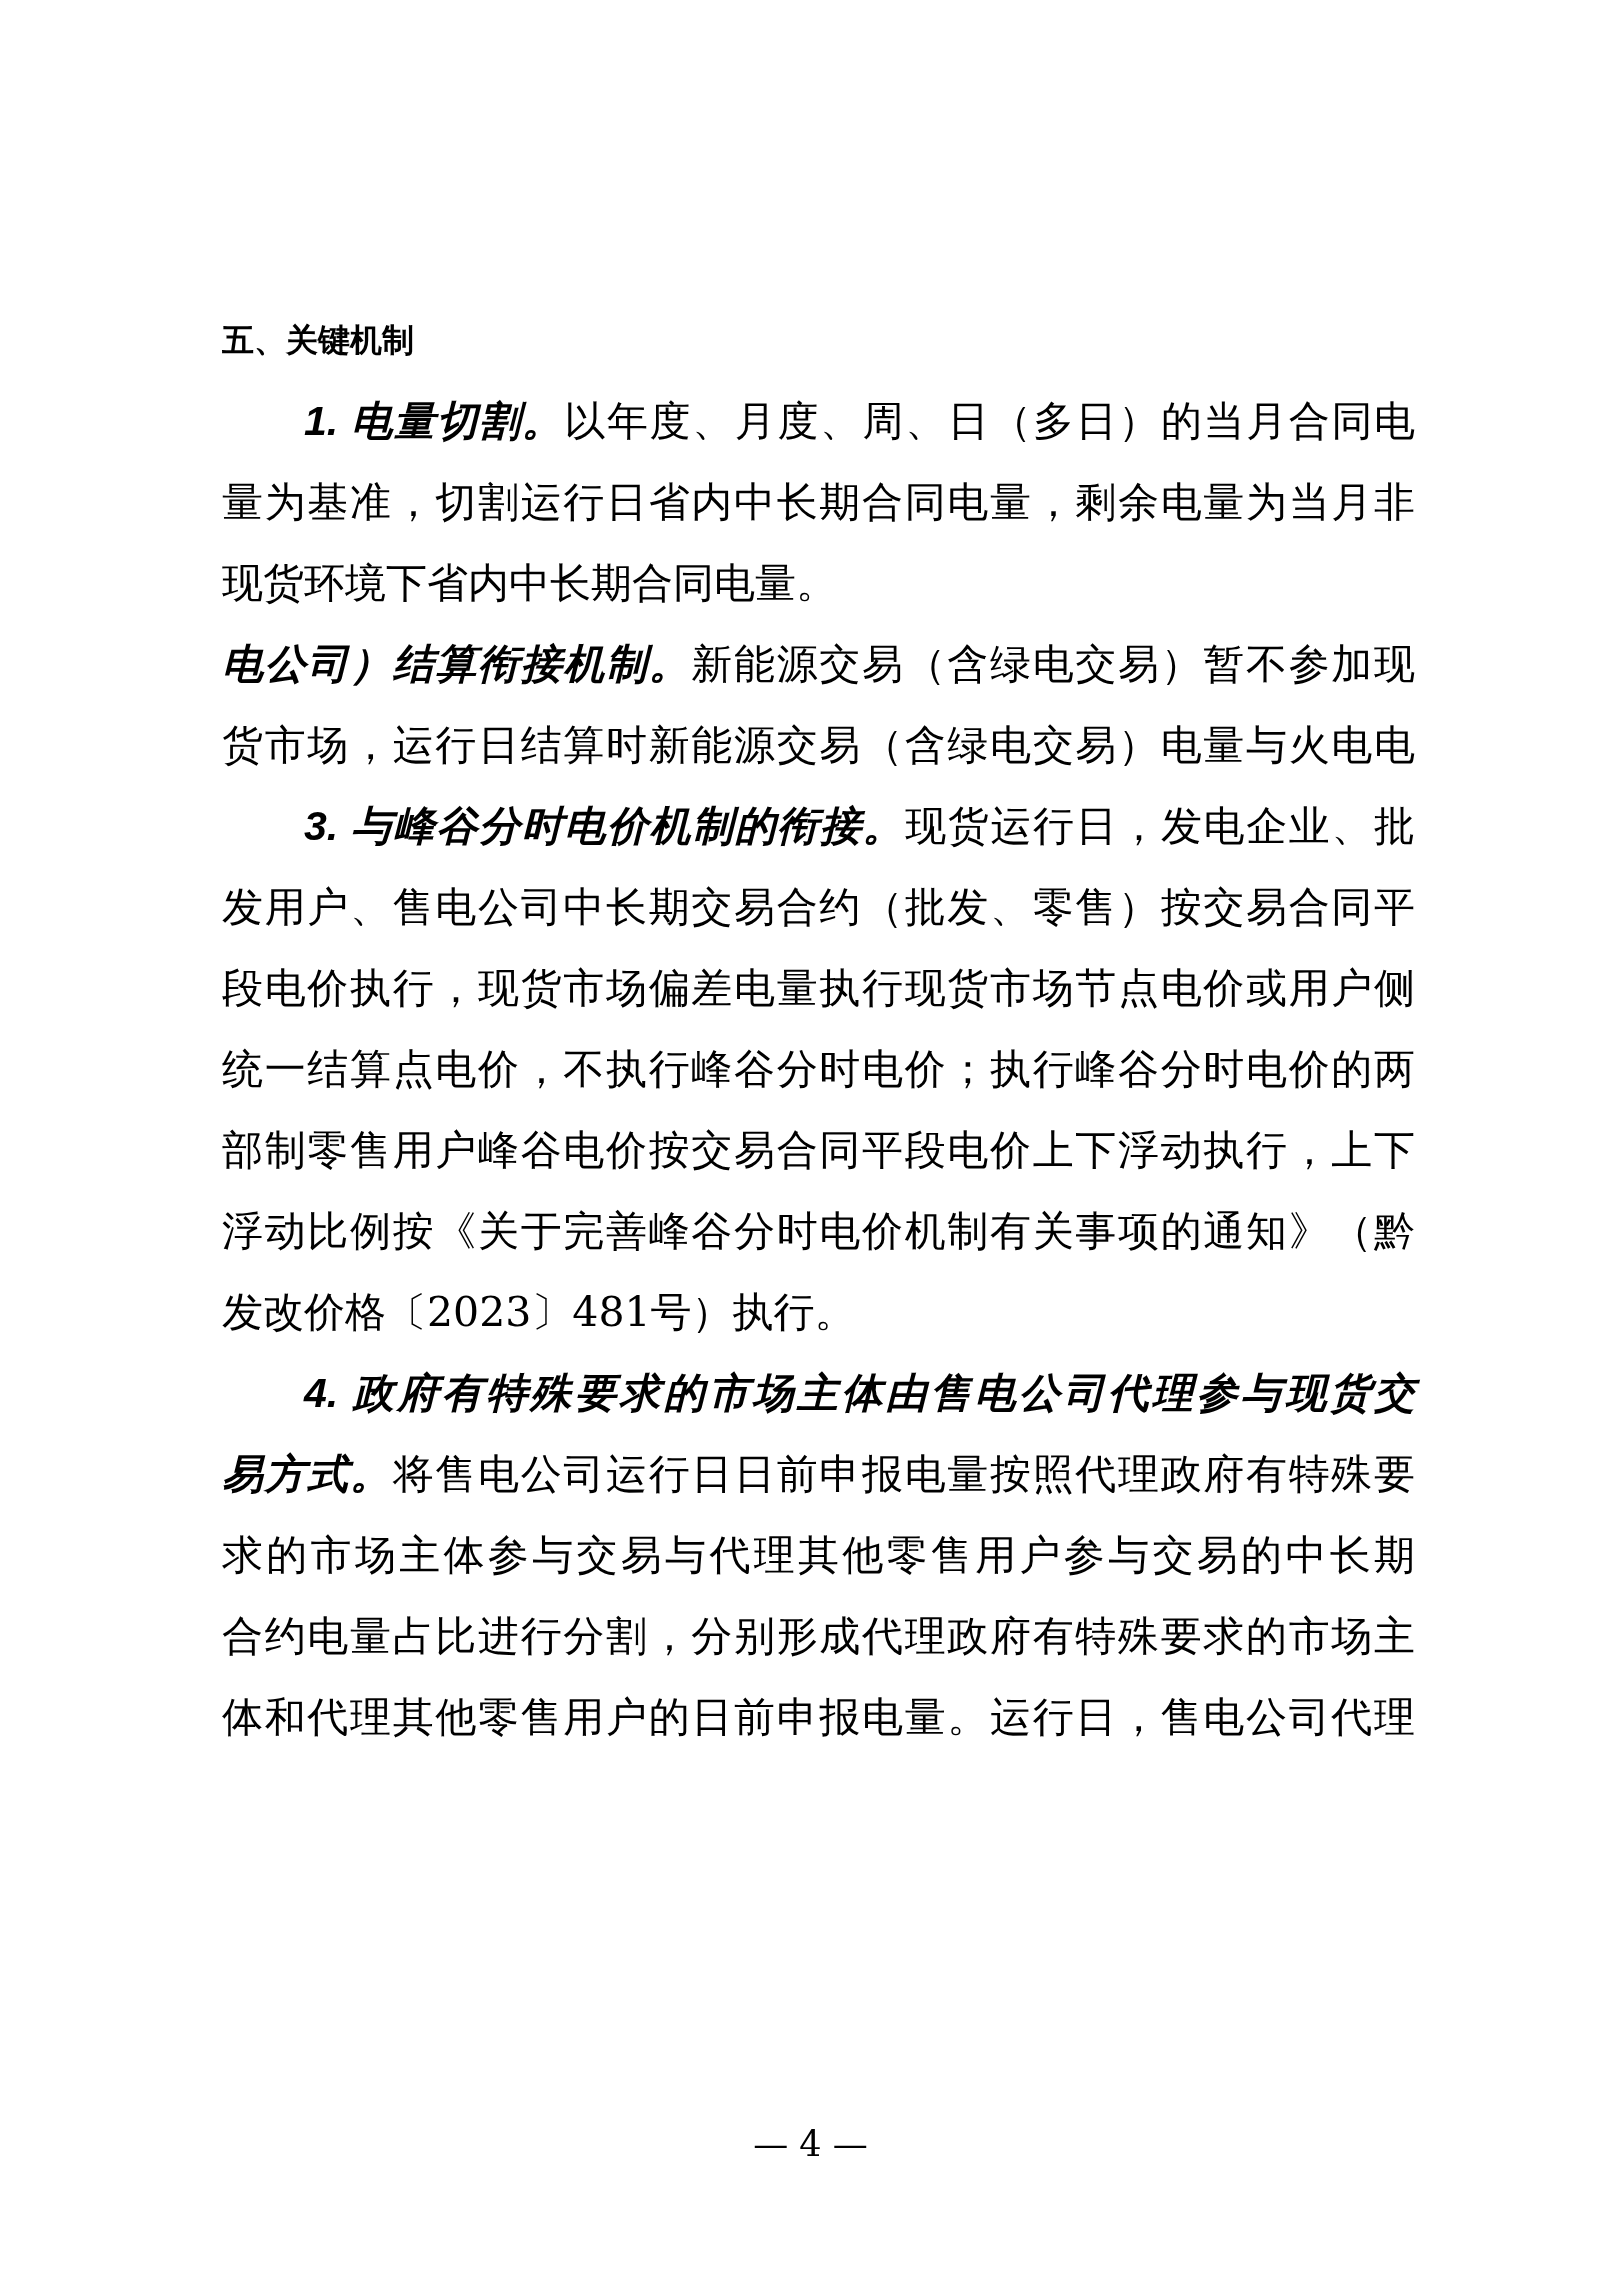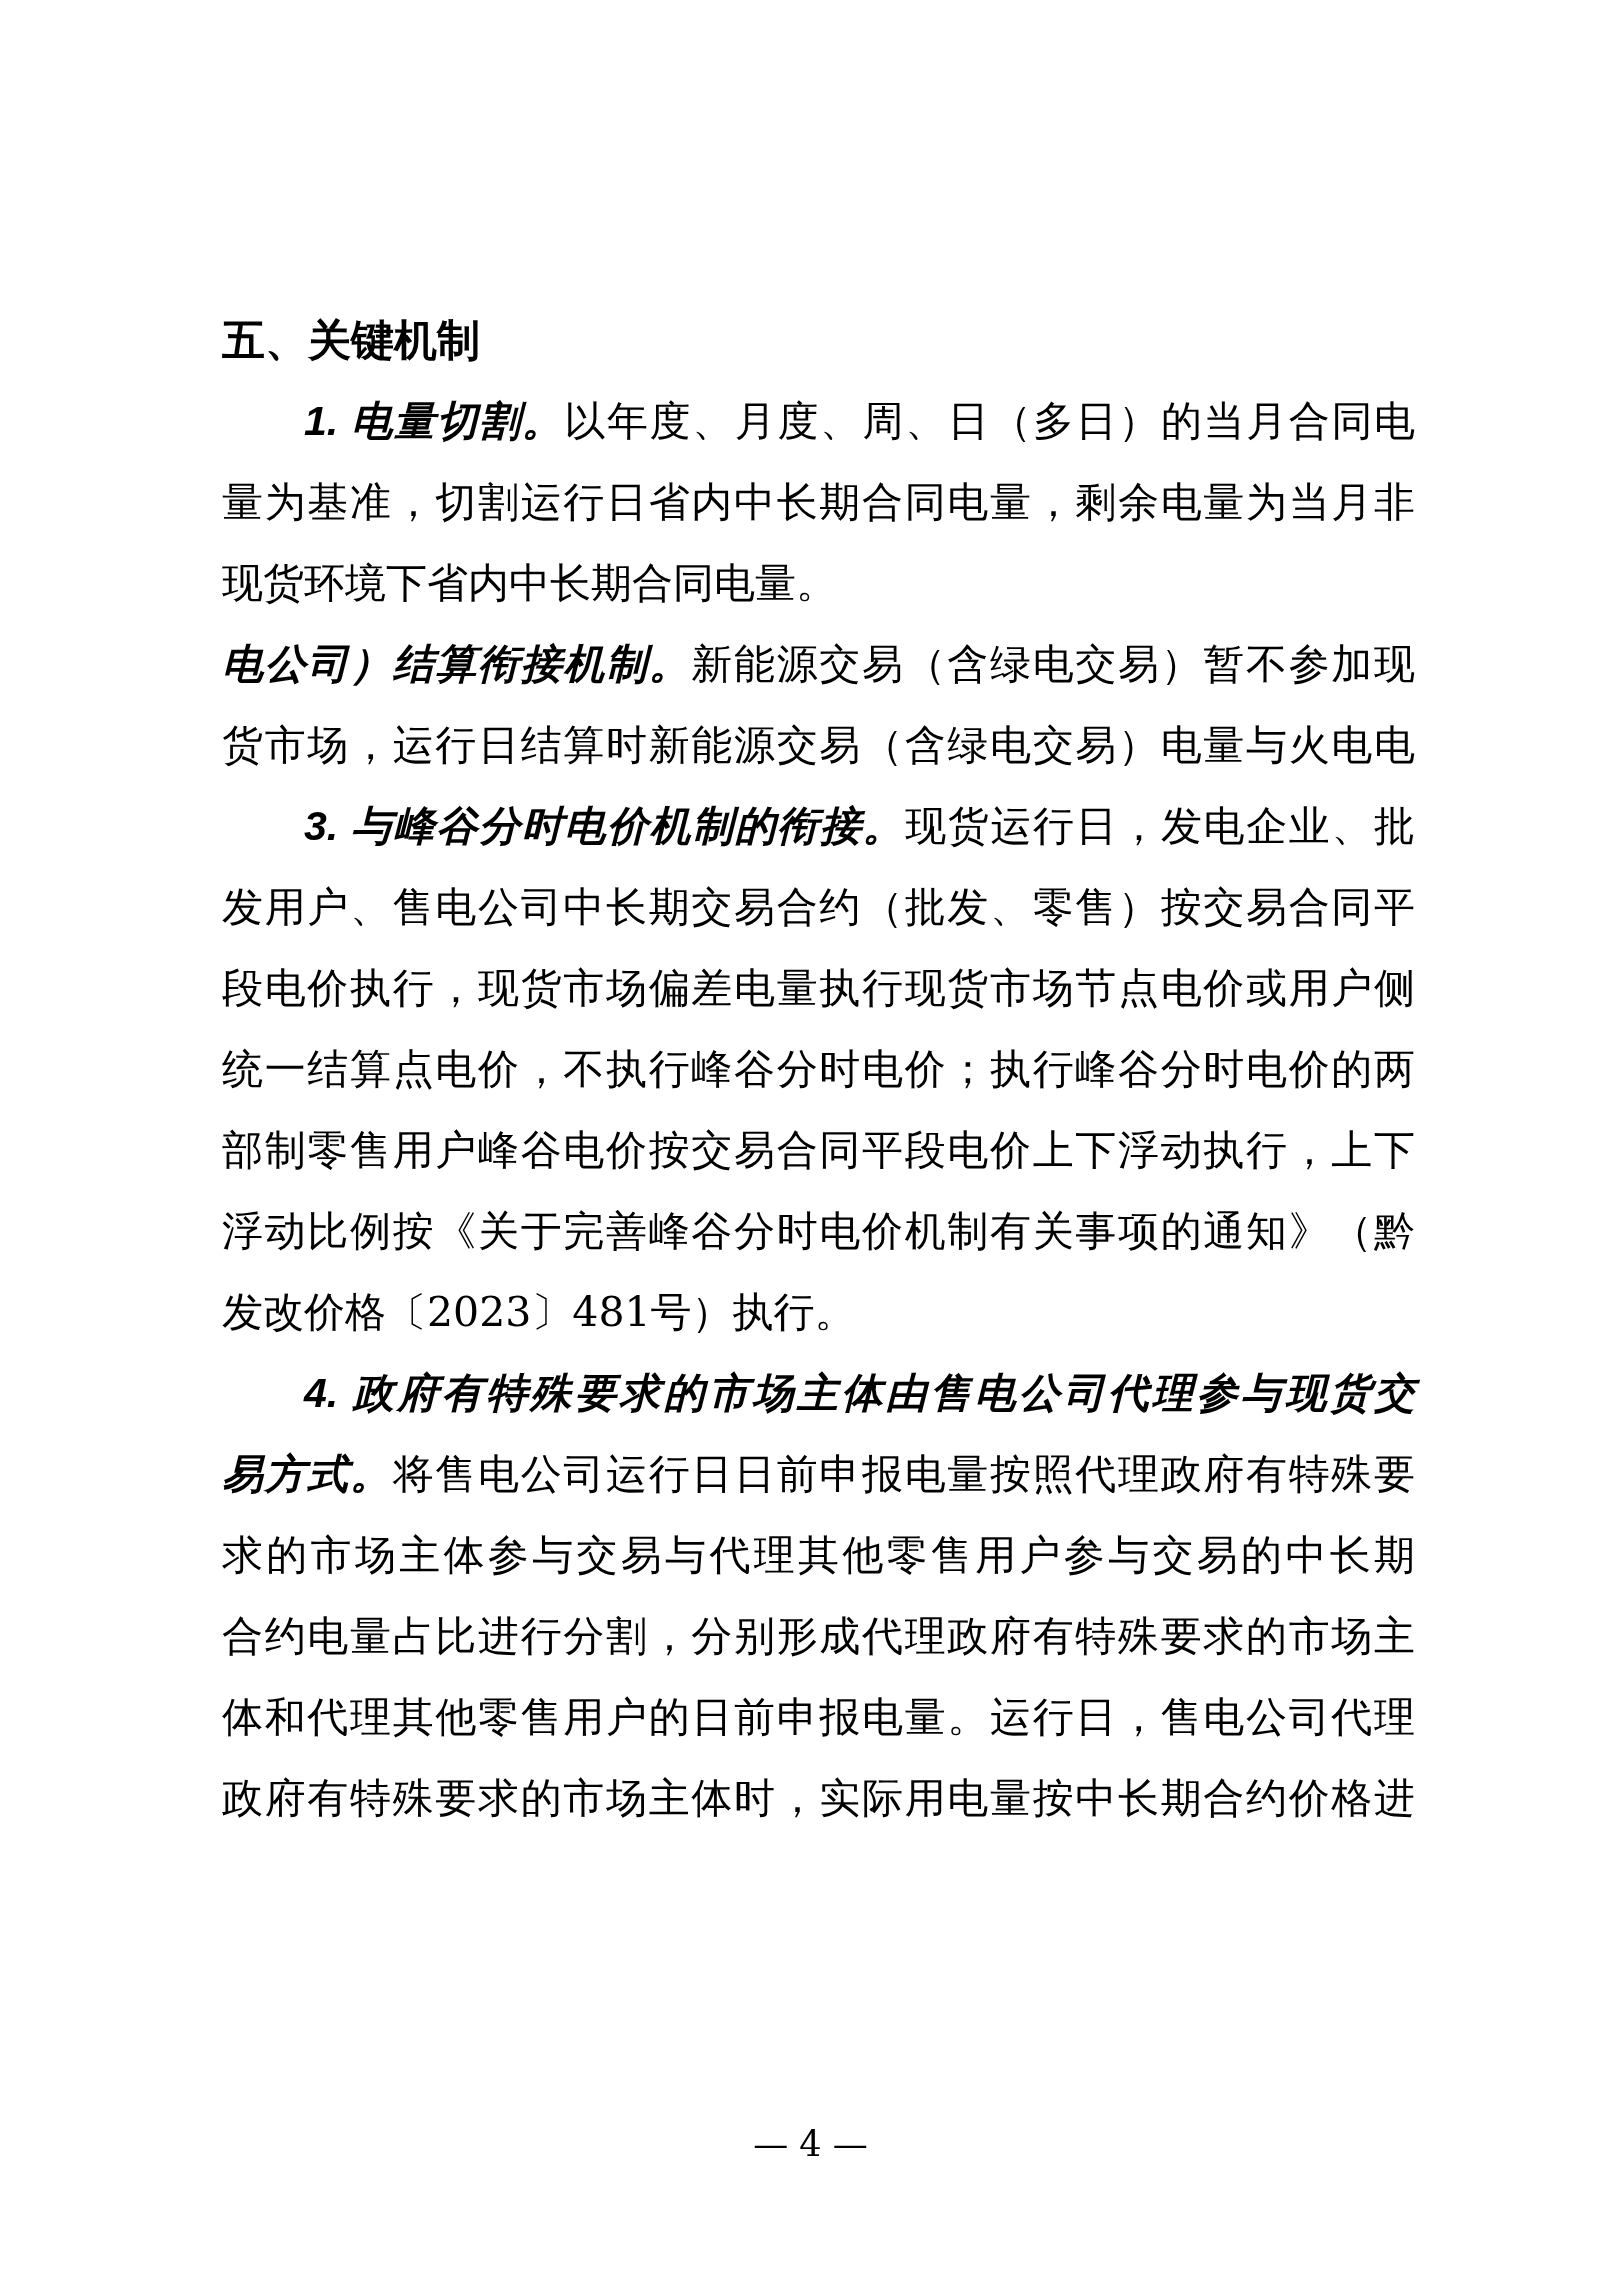--- a/index.html
+++ b/index.html
@@ -34,21 +34,21 @@
   .line.indent {
     text-indent: 2em;
   }
   .line.end {
     text-align: right;
     text-align-last: left;
   }
   .line.heading {
     text-align: right;
     text-align-last: left;
-    font-size: 43px;
+    font-size: 32px;
     font-weight: bold;
     font-family: "Liberation Sans", "DejaVu Sans", sans-serif;
   }
   .lead {
     font-weight: bold;
     font-family: "Liberation Sans", "DejaVu Sans", sans-serif;
     font-style: italic;
   }
   .footer {
     position: absolute;
@@ -85,21 +85,20 @@
     <div class="line"><span>统一结算点电价，不执行峰谷分时电价；执行峰谷分时电价的两</span></div>
     <div class="line"><span>部制零售用户峰谷电价按交易合同平段电价上下浮动执行，上下</span></div>
     <div class="line"><span>浮动比例按《关于完善峰谷分时电价机制有关事项的通知》（黔</span></div>
     <div class="line end"><span>发改价格〔2023〕481号）执行。</span></div>
 
     <div class="line indent"><span class="lead">4. 政府有特殊要求的市场主体由售电公司代理参与现货交</span></div>
     <div class="line"><span class="lead">易方式。</span><span>将售电公司运行日日前申报电量按照代理政府有特殊要</span></div>
     <div class="line"><span>求的市场主体参与交易与代理其他零售用户参与交易的中长期</span></div>
     <div class="line"><span>合约电量占比进行分割，分别形成代理政府有特殊要求的市场主</span></div>
     <div class="line"><span>体和代理其他零售用户的日前申报电量。运行日，售电公司代理</span></div>
-    <div class="line"><span>政府有特殊要求的市场主体时，实际用电量按中长期合约价格进</span></div>
 
   </div>
 
   <div class="footer">
     <span>— 4 —</span>
   </div>
 </div>
 
 
 </body></html>

